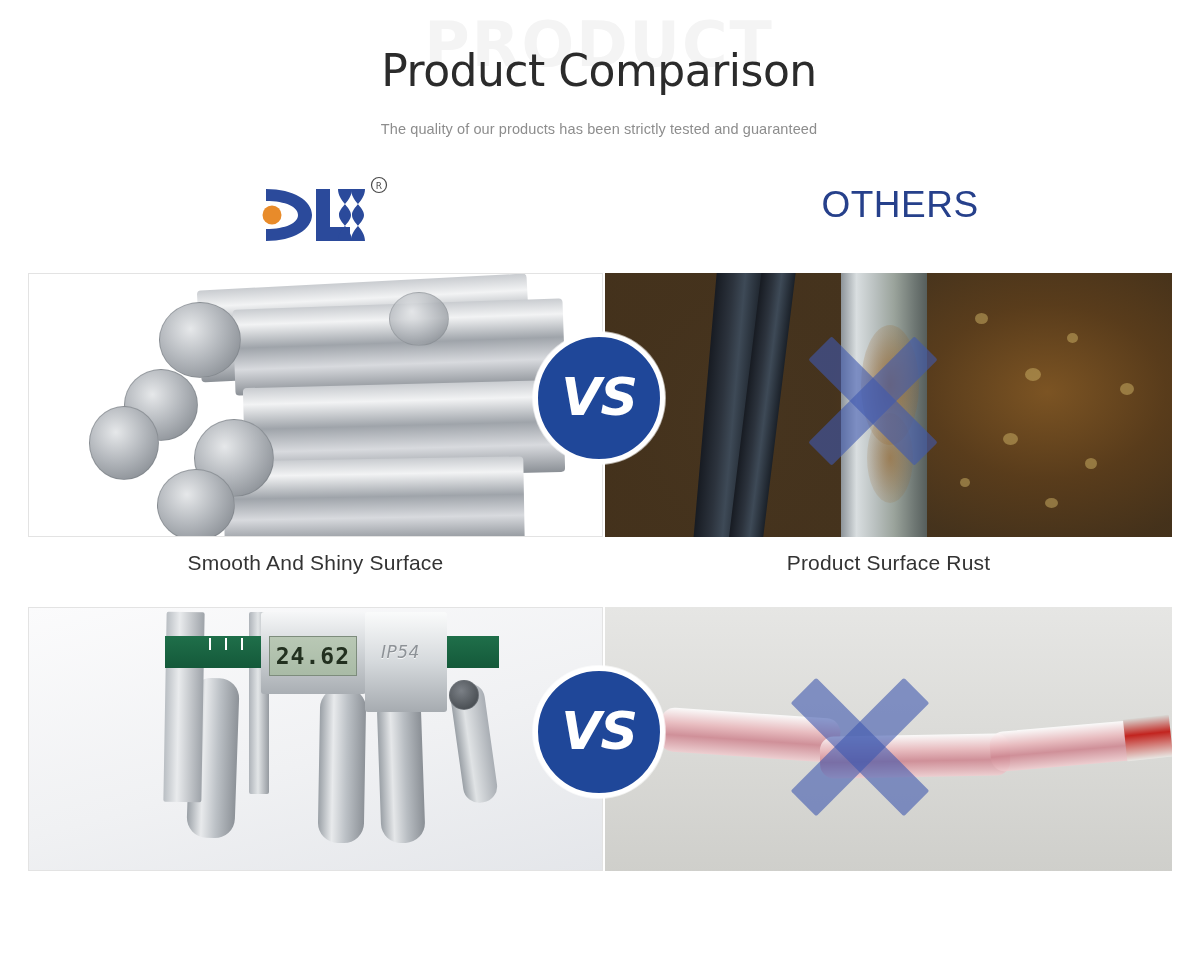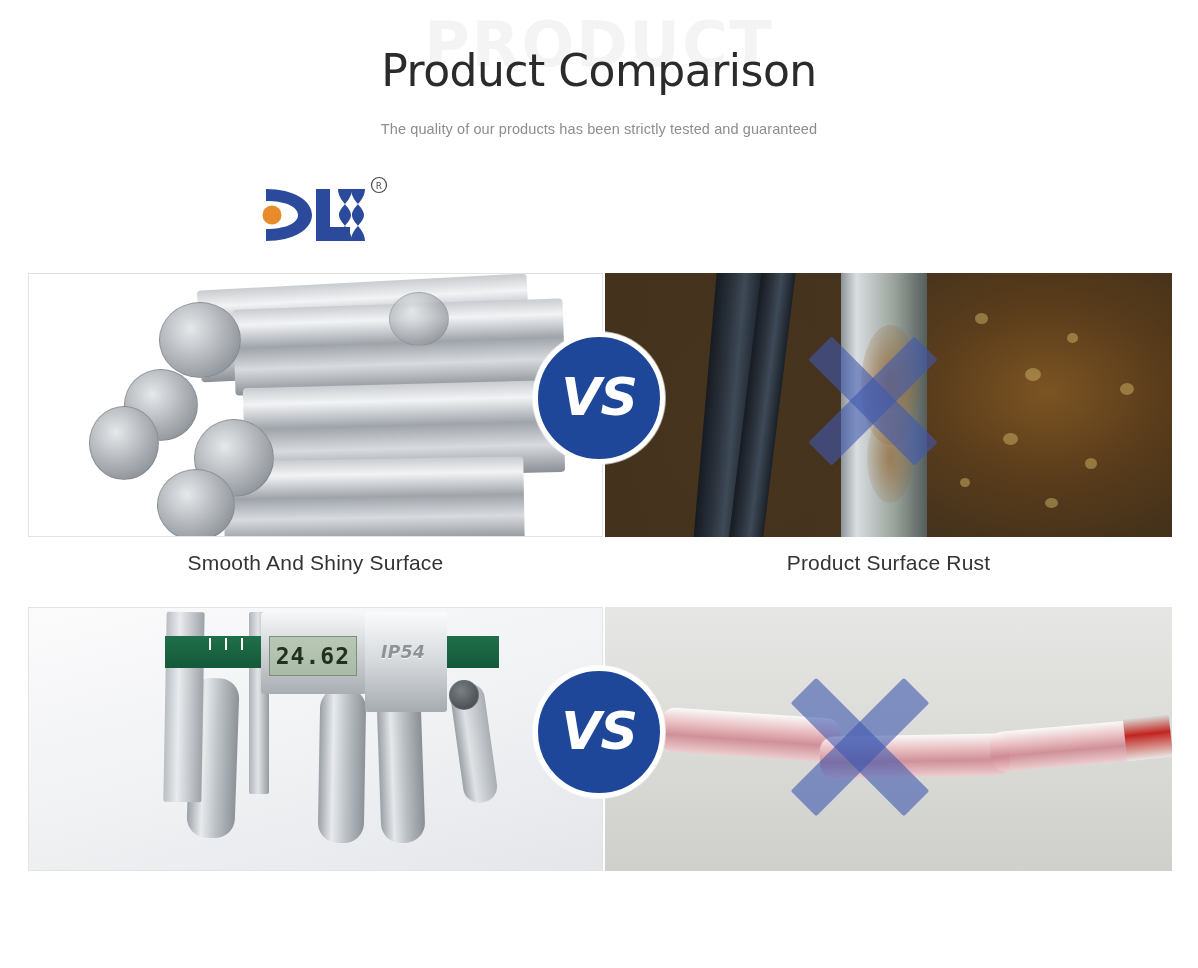--- a/index.html
+++ b/index.html
@@ -248,21 +248,21 @@
     font-size: 23px;
     font-weight: 700;
     color: #22301f;
     letter-spacing: 1px;
     line-height: 1;
   }
   .ip-label {
     position: absolute;
     font-family: "DejaVu Sans", sans-serif;
     font-style: italic;
-    font-weight: 700;
+    font-weight: 400;
     font-size: 17px;
     color: #8d9297;
     text-shadow: 0 1px 0 rgba(255,255,255,0.8);
     letter-spacing: 0.5px;
   }
 
   
   .s4 { background: linear-gradient(180deg, #e6e6e4 0%, #dcdcd9 45%, #cfcfcb 100%); }
   .wrap-rod {
     position: absolute;
@@ -302,20 +302,21 @@
         <path d="M108 14 L 122 14 C 122 26, 109 32, 109 40 C 109 48, 122 54, 122 66 L 108 66
                  C 108 54, 121 48, 121 40 C 121 32, 108 26, 108 14 Z" fill="#2b4a9b" transform="translate(-14,0) scale(-1,1) translate(-216,0)"></path>
 
         <g>
           <circle cx="121" cy="10" r="7.5" fill="none" stroke="#4a4a4a" stroke-width="1.2"></circle>
           <text x="121" y="14" font-family="DejaVu Sans, sans-serif" font-size="9" fill="#4a4a4a" text-anchor="middle">R</text>
         </g>
       </svg>
     </div>
 
+    <div class="others-label">OTHERS</div>
   </div>
 
   <div class="grid">
 
     <div class="row">
 
       <div class="cell left">
         <div class="photo bordered">
           <div class="scene s1">
 

